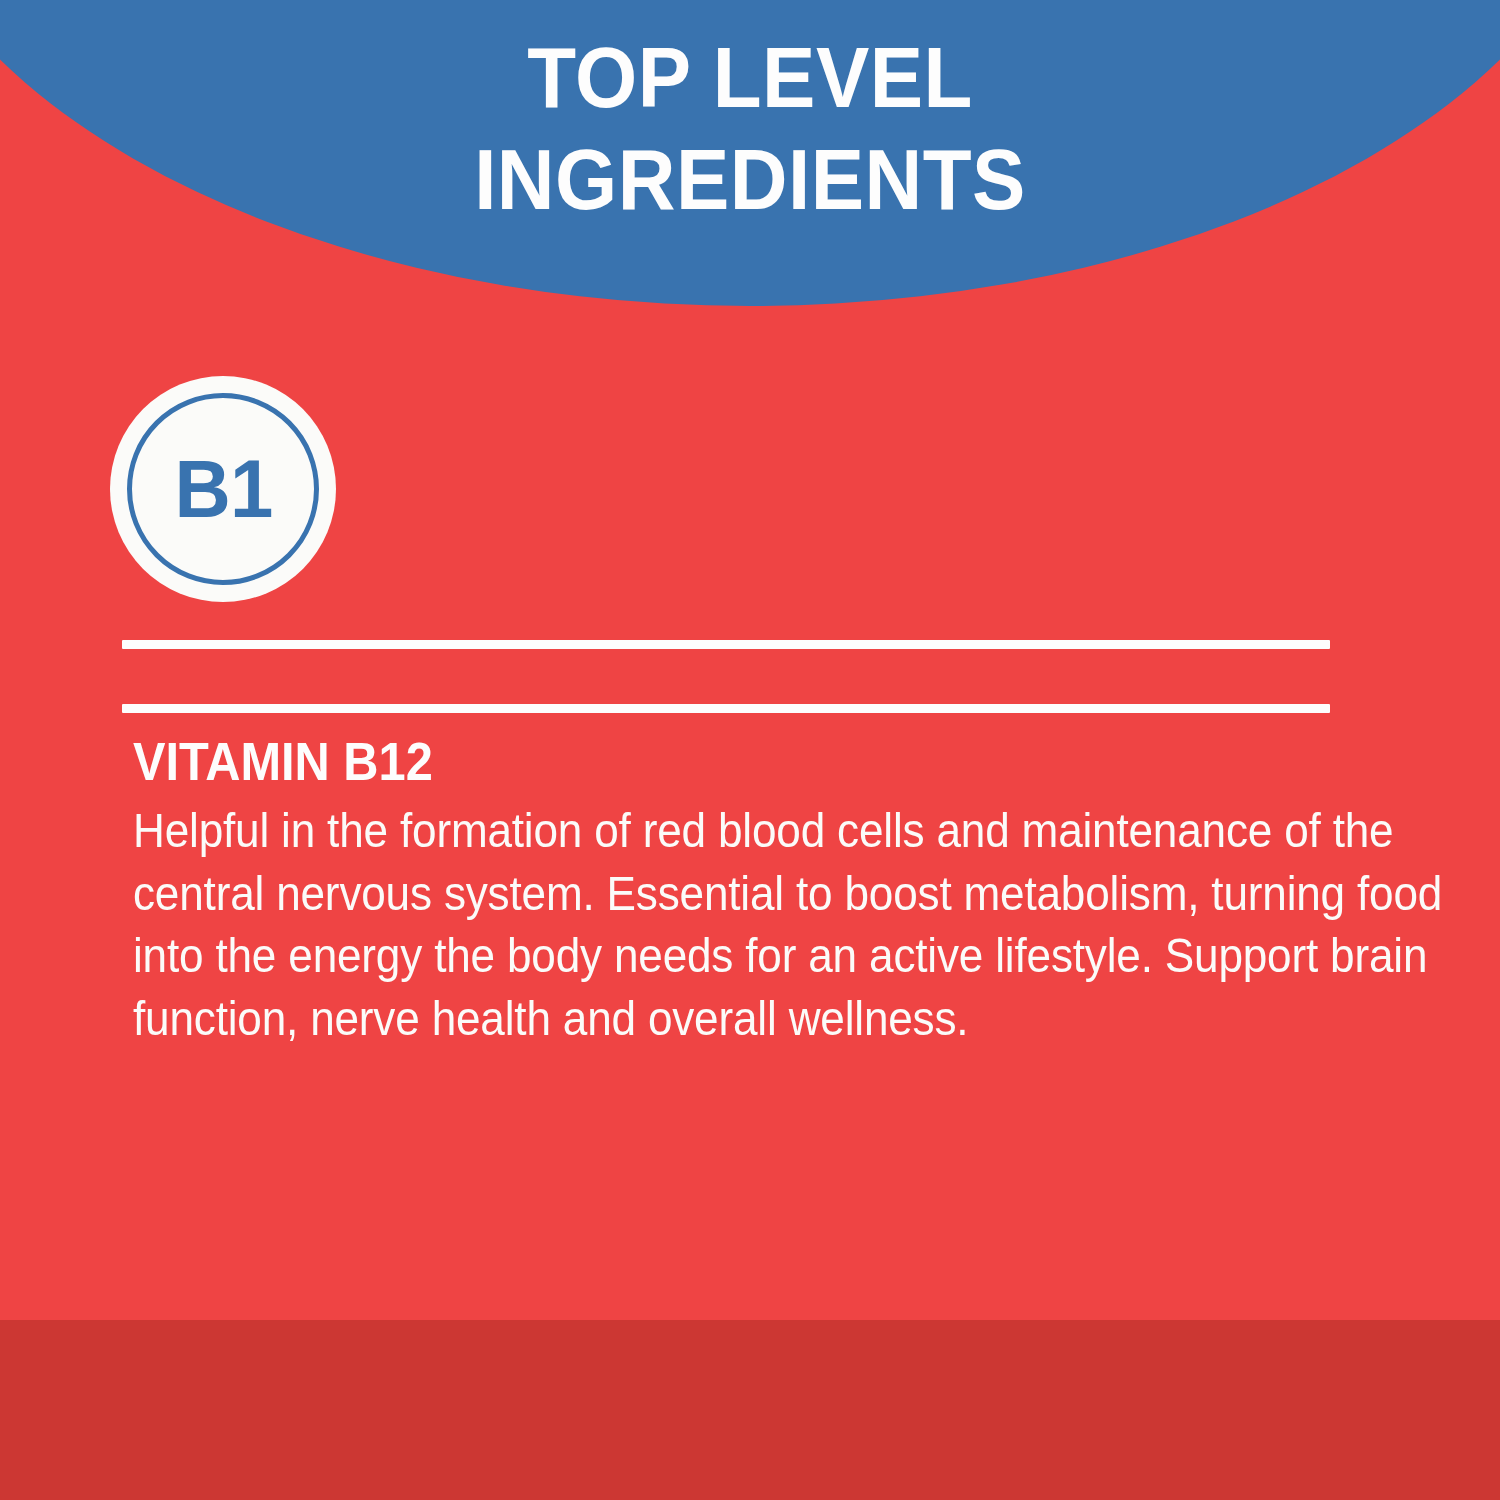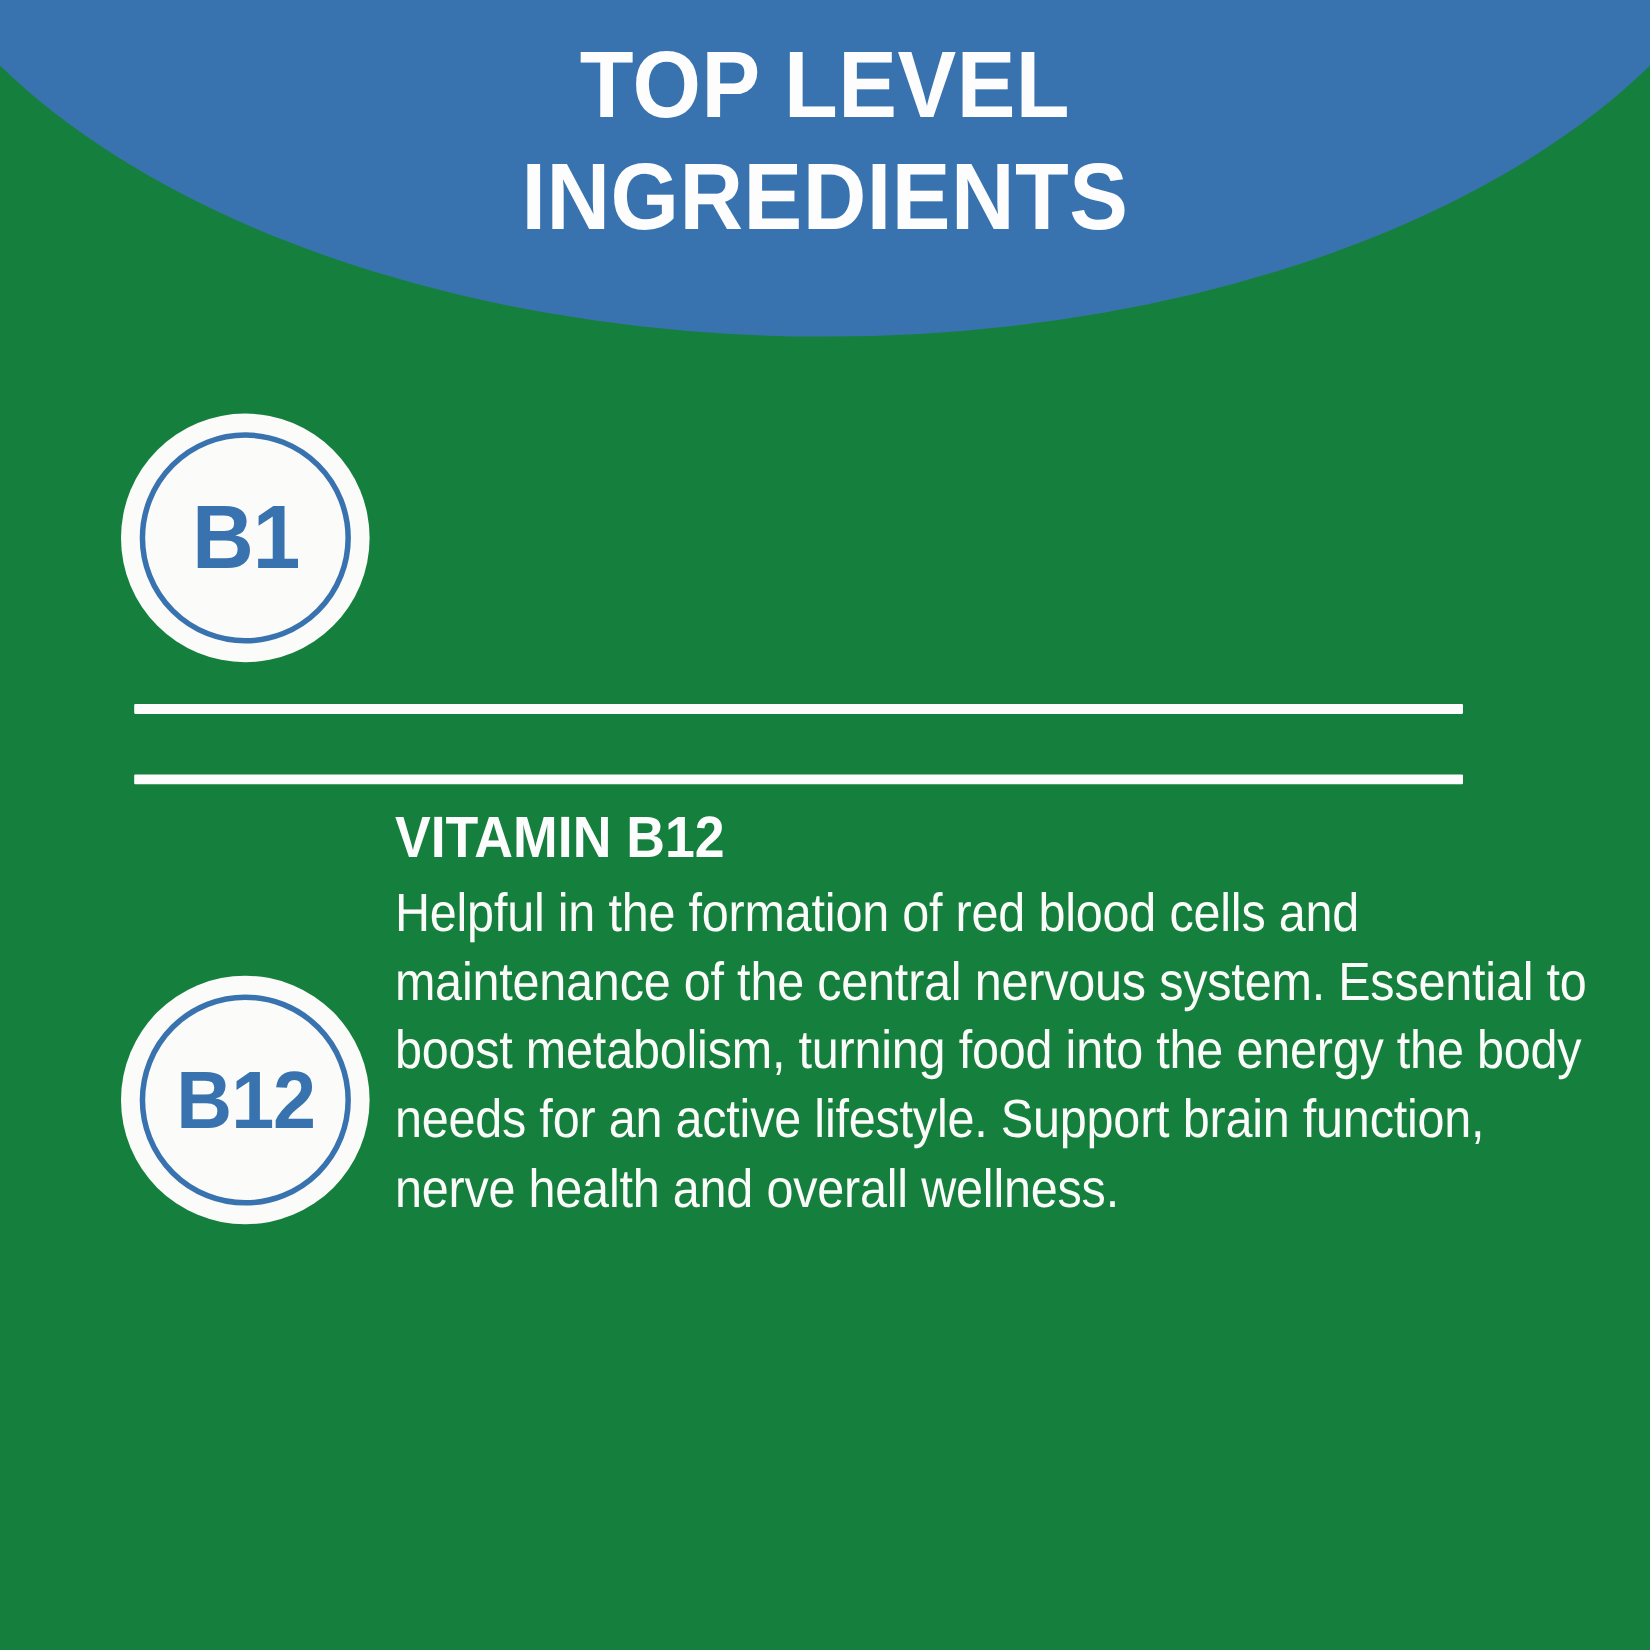--- a/index.html
+++ b/index.html
@@ -9,22 +9,22 @@
   body {
     width: 1500px;
     height: 1500px;
     background: #cc3733;
     font-family: "Liberation Sans", sans-serif;
     overflow: hidden;
   }
   .page {
     position: relative;
     width: 1500px;
-    height: 1500px;
-    background: #15803d;
+    height: 1320px;
+    background: #ef4444;
     overflow: hidden;
   }
 
   
   .header-ellipse {
     position: absolute;
     left: -122px;
     top: -700px;
     width: 1744px;
     height: 1006px;
@@ -66,21 +66,21 @@
     position: relative;
     display: flex;
     align-items: flex-start;
     padding-left: 110px;
     box-sizing: border-box;
   }
 
   .badge-col {
     flex: 0 0 226px;
     display: flex;
-    align-items: flex-end;
+    align-items: center;
     justify-content: flex-start;
     align-self: stretch;
   }
 
   .badge {
     position: relative;
     width: 226px;
     height: 226px;
     border-radius: 50%;
     background: #fbfbf9;
@@ -188,25 +188,20 @@
     </div>
 
     <div class="divider divider-1"></div>
 
     <div class="section section-b6">
     </div>
 
     <div class="divider divider-2"></div>
 
     <div class="section section-b12">
-      <div class="badge-col">
-        <div class="badge">
-          <span class="badge-label small">B12</span>
-        </div>
-      </div>
       <div class="text-col">
         <h2 class="section-title">VITAMIN B12</h2>
         <p class="section-body">Helpful in the formation of red blood cells and maintenance of the central nervous system. Essential to boost metabolism, turning food into the energy the body needs for an active lifestyle. Support brain function, nerve health and overall wellness.</p>
       </div>
     </div>
 
   </div>
 </div>
 
 </body></html>

